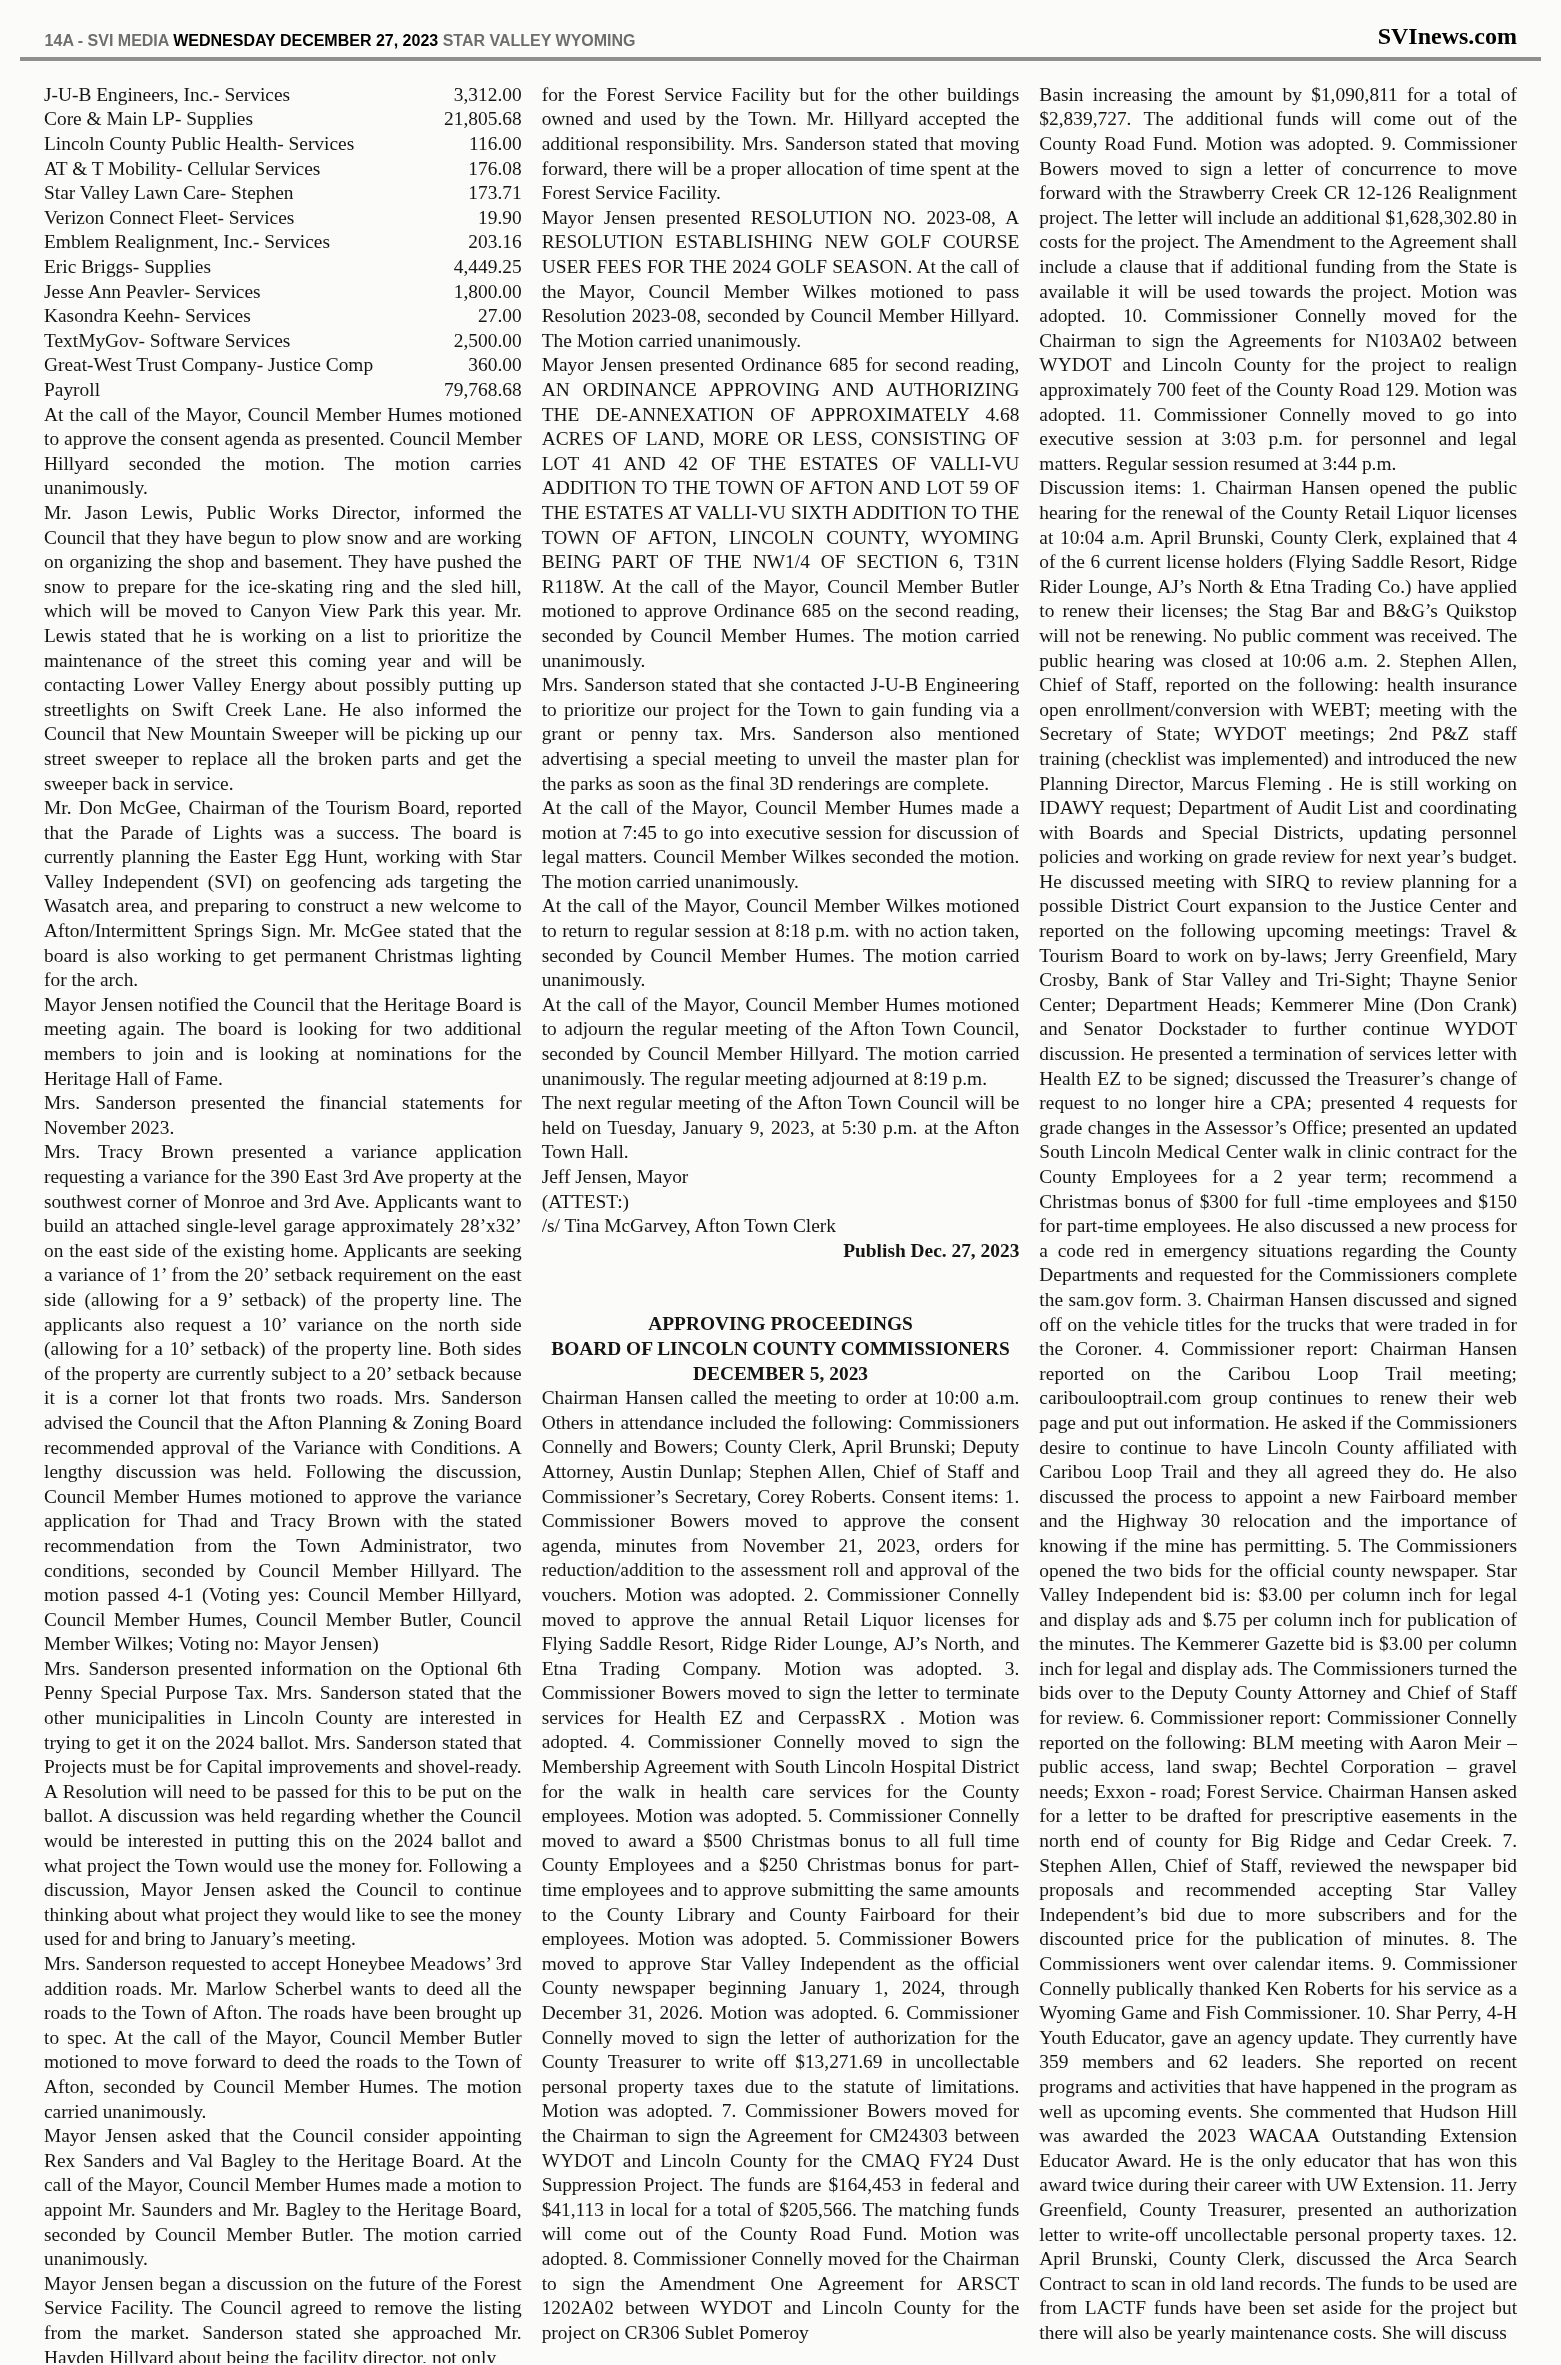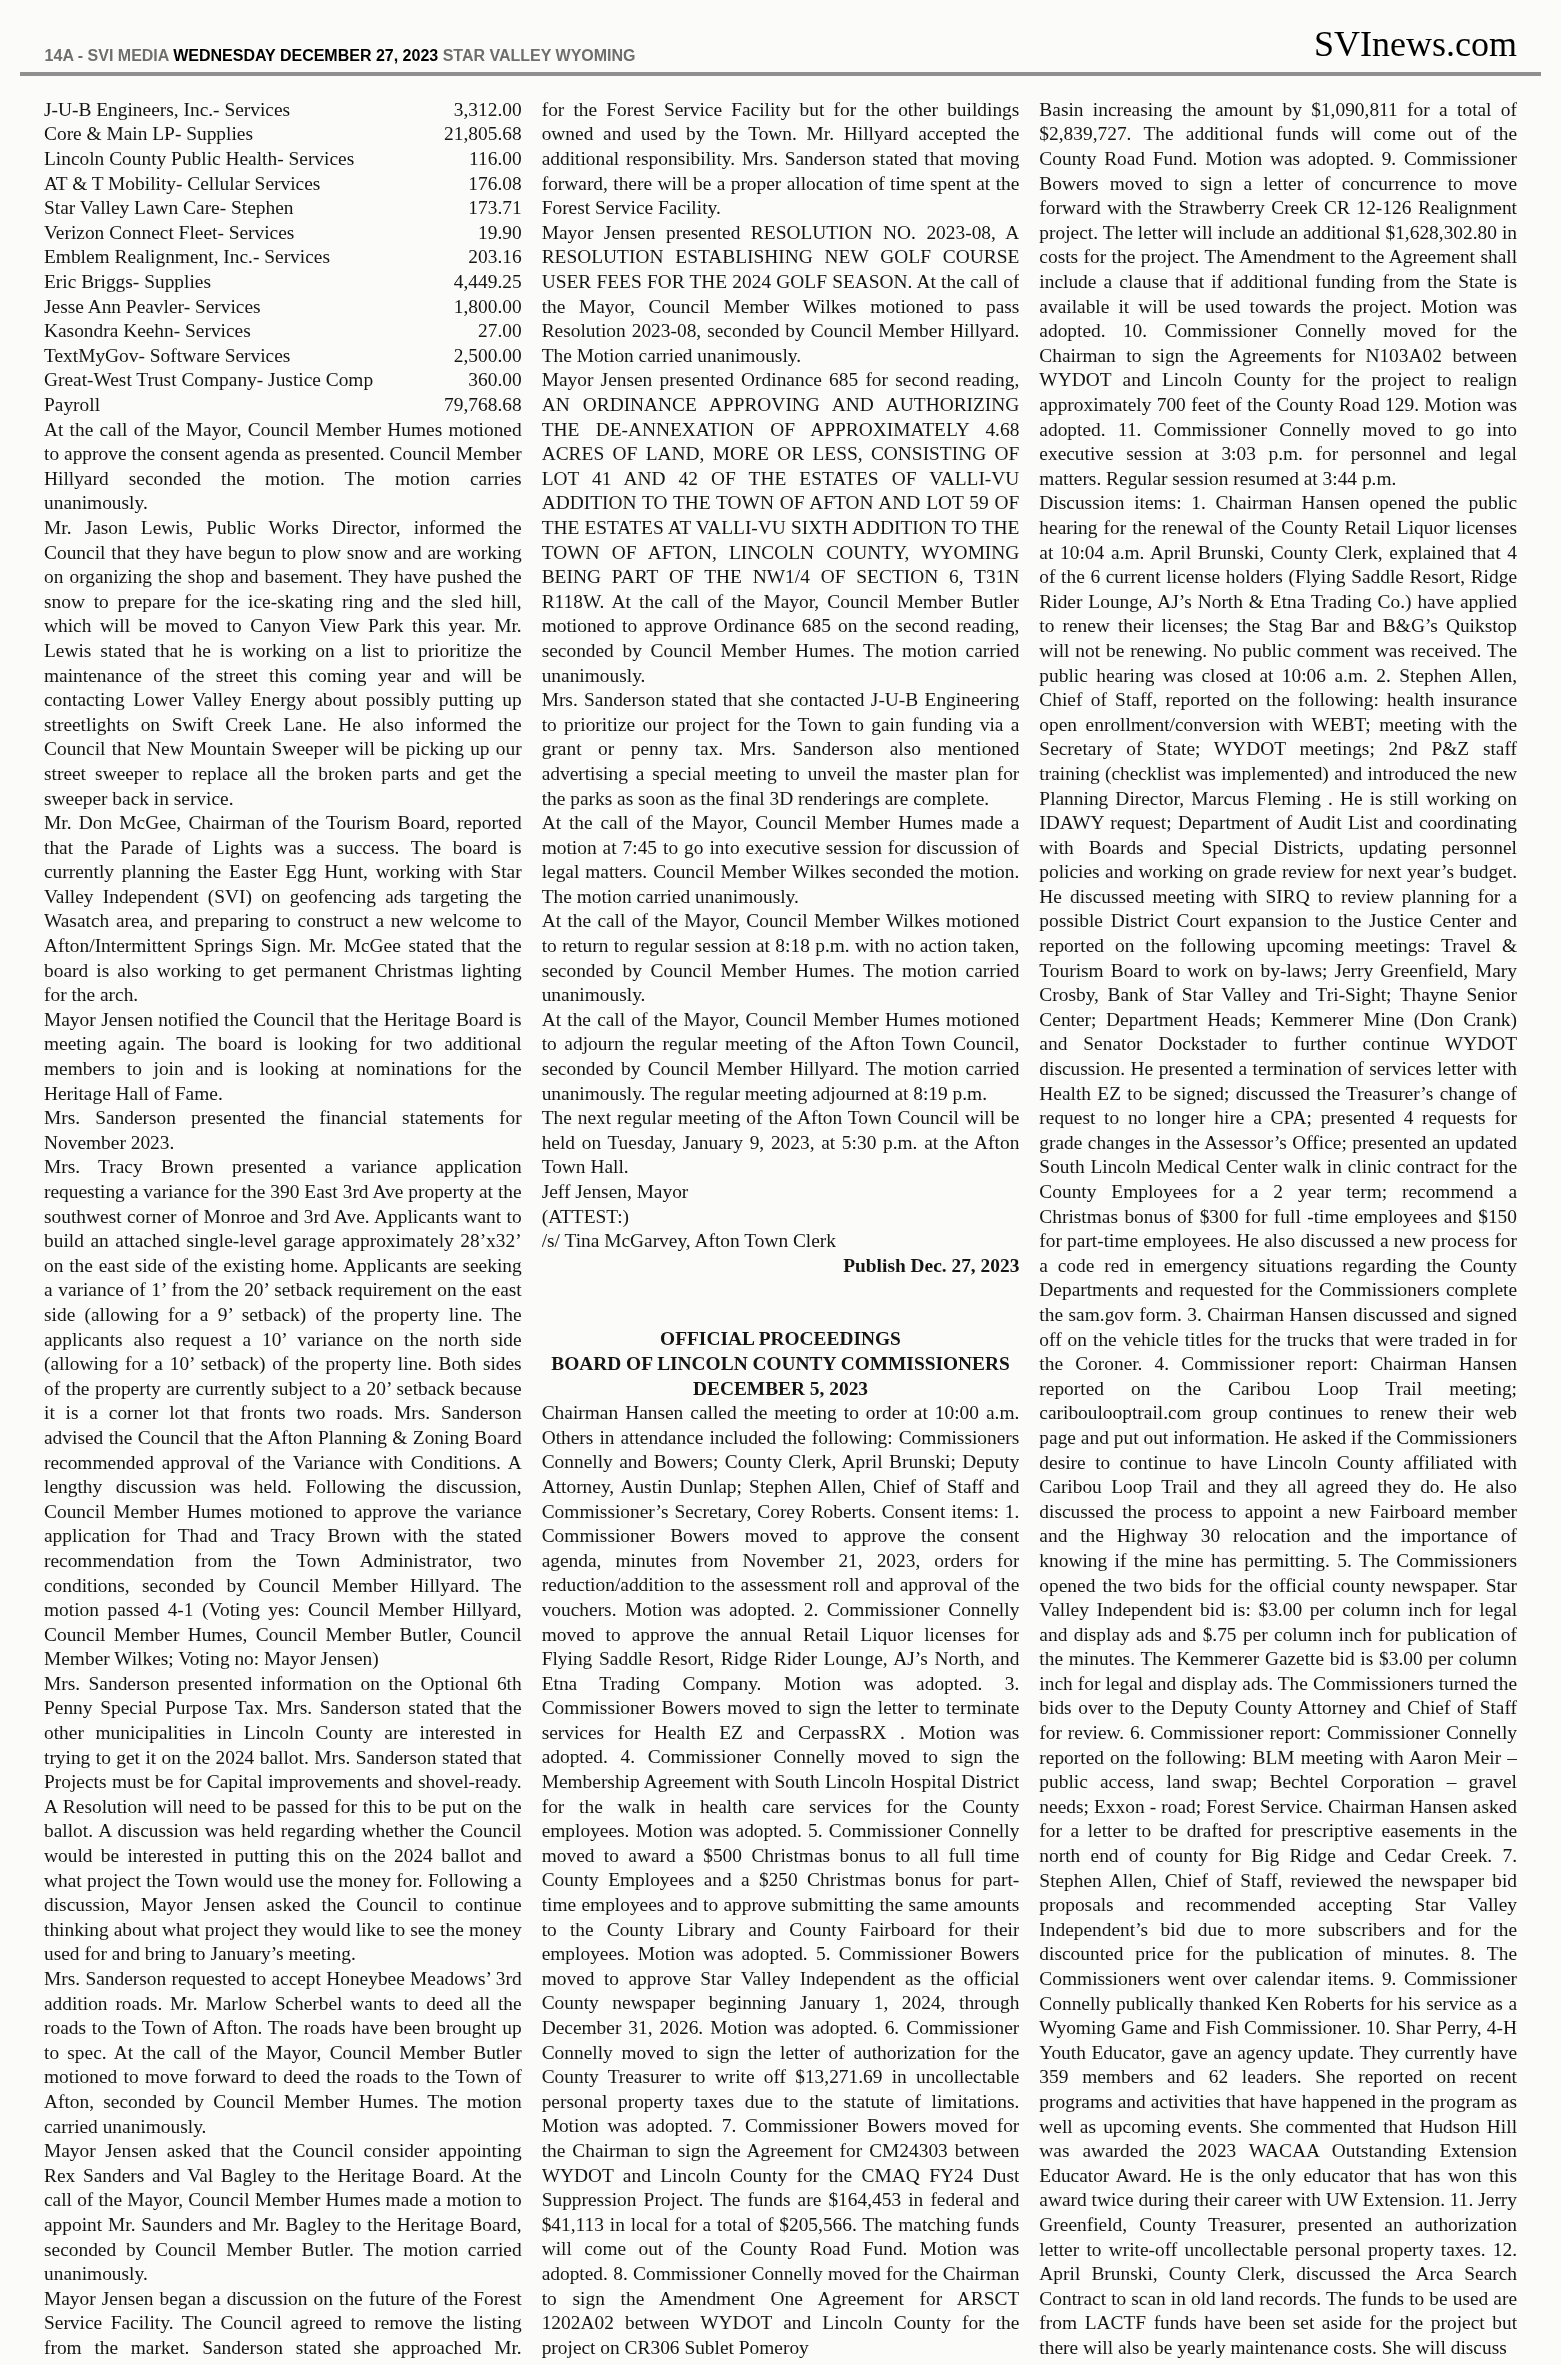--- a/index.html
+++ b/index.html
@@ -17,21 +17,21 @@
   }
   .mast-left {
     font-family: "Liberation Sans", sans-serif;
     font-weight: 700; font-size: 16px; letter-spacing: 0px;
     white-space: nowrap; padding-left: 24.6px;
   }
   .mast-left .gray { color: #6e6e6e; }
   .mast-left .blk  { color: #000; }
   .mast-right {
     font-family: "Liberation Serif", serif;
-    font-weight: 400; font-size: 36px; color: #000;
+    font-weight: 700; font-size: 24px; color: #000;
     padding-right: 24px;
   }
   .rule {
     height: 4.3px; background: #8f8f8f;
     margin: 6.6px 20px 0 20px;
   }
   .cols {
     display: flex; gap: 20px;
     padding: 22px 44px 0 44px;
   }
@@ -130,21 +130,21 @@
       <p class="para">Mrs. Sanderson stated that she contacted J-U-B Engineering to prioritize our project for the Town to gain funding via a grant or penny tax. Mrs. Sanderson also mentioned advertising a special meeting to unveil the master plan for the parks as soon as the final 3D renderings are complete.</p>
       <p class="para">At the call of the Mayor, Council Member Humes made a motion at 7:45 to go into executive session for discussion of legal matters.  Council Member Wilkes seconded the motion. The motion carried unanimously.</p>
       <p class="para">At the call of the Mayor, Council Member Wilkes motioned to return to regular session at 8:18 p.m. with no action taken, seconded by Council Member Humes. The motion carried unanimously.</p>
       <p class="para">At the call of the Mayor, Council Member Humes motioned to adjourn the regular meeting of the Afton Town Council, seconded by Council Member Hillyard. The motion carried unanimously. The regular meeting adjourned at 8:19 p.m.</p>
       <p class="para">The next regular meeting of the Afton Town Council will be held on Tuesday, January 9, 2023, at 5:30 p.m. at the Afton Town Hall.</p>
       <p class="para">Jeff Jensen, Mayor</p>
       <p class="para">(ATTEST:)</p>
       <p class="para">/s/ Tina McGarvey, Afton Town Clerk</p>
       <p class="pubright">Publish Dec. 27, 2023</p>
       <div class="heading">
-        <div>OFFICIAL PROCEEDINGS</div>
+        <div>APPROVING PROCEEDINGS</div>
         <div>BOARD OF LINCOLN COUNTY COMMISSIONERS</div>
         <div>DECEMBER 5, 2023</div>
       </div>
       <p class="para">Chairman Hansen called the meeting to order at 10:00 a.m.  Others in attendance included the following: Commissioners Connelly and Bowers; County Clerk, April Brunski; Deputy Attorney, Austin Dunlap; Stephen Allen, Chief of Staff and Commissioner’s Secretary, Corey Roberts. Consent items:  1. Commissioner Bowers moved to approve the consent agenda, minutes from November 21, 2023, orders for reduction/addition to the assessment roll and approval of the vouchers.  Motion was adopted.  2. Commissioner Connelly moved to approve the annual Retail Liquor licenses for Flying Saddle Resort, Ridge Rider Lounge, AJ’s North, and Etna Trading Company. Motion was adopted.  3.  Commissioner Bowers moved to sign the letter to terminate services for Health EZ and CerpassRX .  Motion was adopted.  4.  Commissioner Connelly moved to sign the Membership Agreement with South Lincoln Hospital District for the walk in health care services for the County employees.  Motion was adopted.  5.  Commissioner Connelly moved to award a $500 Christmas bonus to all full time County Employees and a $250 Christmas bonus for part- time employees and to approve submitting the same amounts to the County Library and County Fairboard for their employees.  Motion was adopted.  5.  Commissioner Bowers moved to approve Star Valley Independent as the official County newspaper beginning January 1, 2024, through December 31, 2026.  Motion was adopted.  6.  Commissioner Connelly moved to sign the letter of authorization for the County Treasurer to write off $13,271.69 in uncollectable personal property taxes due to the statute of limitations.  Motion was adopted.  7.  Commissioner Bowers moved for the Chairman to sign the Agreement for CM24303 between WYDOT and Lincoln County for the CMAQ FY24 Dust Suppression Project.  The funds are $164,453 in federal and $41,113 in local for a total of $205,566.  The matching funds will come out of the County Road Fund. Motion was adopted. 8. Commissioner Connelly moved for the Chairman to sign the Amendment One Agreement for ARSCT 1202A02 between WYDOT and Lincoln County for the project on CR306 Sublet Pomeroy</p>
     </section>
   <section class="col" id="col-2">
       <p class="para">Basin increasing the amount by $1,090,811 for a total of $2,839,727.   The additional funds will come out of the County Road Fund. Motion was adopted.  9. Commissioner Bowers moved to sign a letter of concurrence to move forward with the Strawberry Creek CR 12-126 Realignment project.  The letter will include an additional $1,628,302.80 in costs for the project.  The Amendment to the Agreement shall include a clause that if additional funding from the State is available it will be used towards the project.  Motion was adopted.  10.   Commissioner Connelly moved for the Chairman to sign the Agreements for N103A02 between WYDOT and Lincoln County for the project to realign approximately 700 feet of the County Road 129.  Motion was adopted.   11.  Commissioner Connelly moved to go into executive session at 3:03 p.m. for personnel and legal matters.  Regular session resumed at 3:44 p.m.</p>
       <p class="para">Discussion items:  1. Chairman Hansen opened the public hearing for the renewal of the County Retail Liquor licenses at 10:04 a.m.  April Brunski, County Clerk, explained that 4 of the 6 current license holders (Flying Saddle Resort, Ridge Rider Lounge, AJ’s North &amp; Etna Trading Co.) have applied to renew their licenses; the Stag Bar and B&amp;G’s Quikstop will not be renewing.  No public comment was received.  The public hearing was closed at 10:06 a.m.  2. Stephen Allen, Chief of Staff, reported on the following: health insurance open enrollment/conversion with WEBT; meeting with the Secretary of State; WYDOT meetings; 2nd P&amp;Z  staff training (checklist was implemented)  and introduced the new Planning Director, Marcus Fleming . He is still working on IDAWY request; Department of Audit List and coordinating with Boards and Special Districts, updating personnel policies and working on grade review for next year’s budget.  He discussed meeting with SIRQ to review planning for a possible District Court expansion to the Justice Center and reported on the following upcoming meetings:  Travel &amp; Tourism Board to work on by-laws; Jerry Greenfield, Mary Crosby, Bank of Star Valley and Tri-Sight; Thayne Senior Center; Department Heads; Kemmerer Mine (Don Crank) and Senator Dockstader to further continue WYDOT discussion.  He presented a termination of services letter with Health EZ to be signed; discussed the Treasurer’s change of request to no longer hire a CPA; presented 4 requests for grade changes in the Assessor’s Office; presented an updated South Lincoln Medical Center walk in clinic contract for the County Employees for a 2 year term; recommend a Christmas bonus of $300 for full -time employees and $150 for part-time employees.  He also discussed a new process for a code red in emergency situations regarding the County Departments and requested for the Commissioners complete the sam.gov form.    3. Chairman Hansen discussed and signed off on the vehicle titles for the trucks that were traded in for the Coroner.  4. Commissioner report:  Chairman Hansen reported on the Caribou Loop Trail meeting; cariboulooptrail.com group continues to renew their web page and put out information. He asked if the Commissioners desire to continue to have Lincoln County affiliated with Caribou Loop Trail and they all agreed they do.  He also discussed the process to appoint a new Fairboard member and the Highway 30 relocation and the importance of knowing if the mine has permitting. 5. The Commissioners opened the two bids for the official county newspaper. Star Valley Independent bid is:  $3.00 per column inch for legal and display ads and $.75 per column inch for publication of the minutes.  The Kemmerer Gazette bid is $3.00 per column inch for legal and display ads.  The Commissioners turned the bids over to the Deputy County Attorney and Chief of Staff for review.  6.  Commissioner report:  Commissioner Connelly reported on the following: BLM meeting with Aaron Meir – public access, land swap; Bechtel Corporation – gravel needs; Exxon - road; Forest Service.  Chairman Hansen asked for a letter to be drafted for prescriptive easements in the north end of county for Big Ridge and Cedar Creek.  7. Stephen Allen, Chief of Staff, reviewed the newspaper bid proposals and recommended accepting Star Valley Independent’s bid due to more subscribers and for the discounted price for the publication of minutes.  8.  The Commissioners went over calendar items.  9.  Commissioner Connelly publically thanked Ken Roberts for his service as a Wyoming Game and Fish Commissioner.  10.  Shar Perry, 4-H Youth Educator, gave an agency update.  They currently have 359 members and 62 leaders.  She reported on recent programs and activities that have happened in the program as well as upcoming events.  She commented that Hudson Hill was awarded the 2023 WACAA Outstanding Extension Educator Award.  He is the only educator that has won this award twice during their career with UW Extension.   11. Jerry Greenfield, County Treasurer, presented an authorization letter to write-off uncollectable personal property taxes.  12.  April Brunski, County Clerk, discussed the Arca Search Contract to scan in old land records.  The funds to be used are from LACTF funds have been set aside for the project but there will also be yearly maintenance costs.  She will discuss</p>
     </section>
 </main>

